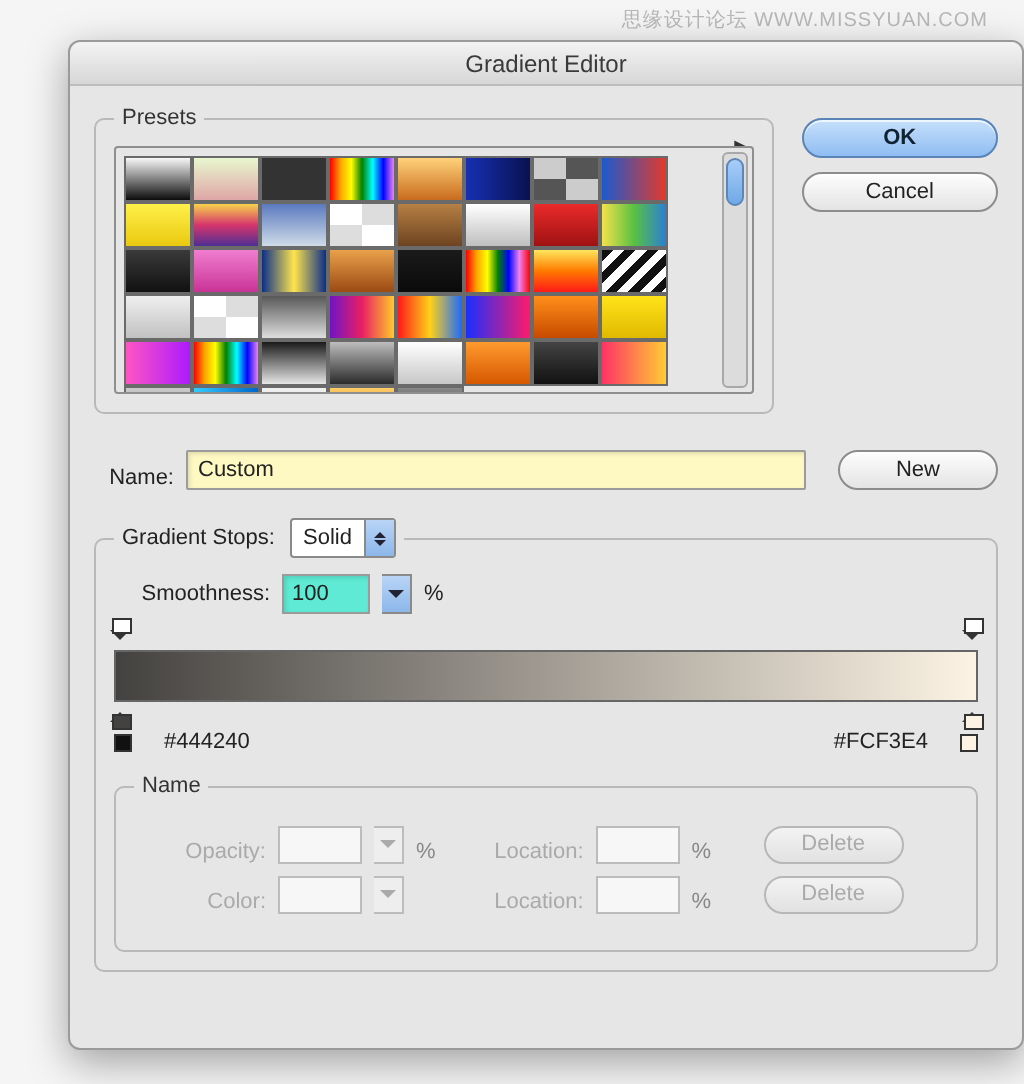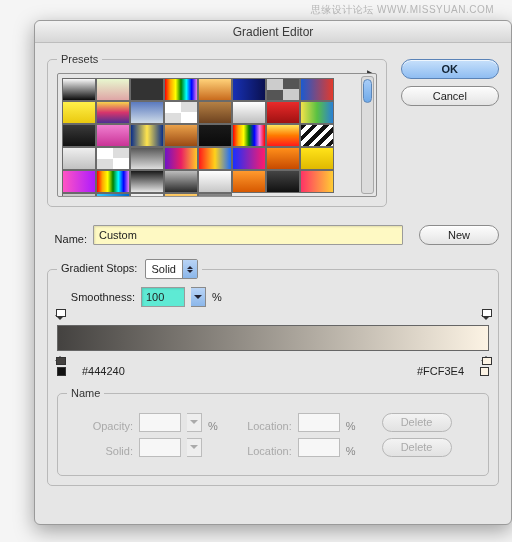--- a/index.html
+++ b/index.html
@@ -180,21 +180,21 @@
           <span class="lbl disabled">Opacity:</span>
           <div class="mini-box"></div>
           <div class="mini-drop"></div>
           <span class="pct">%</span>
           <span class="lbl disabled" style="width:56px">Location:</span>
           <div class="mini-box"></div>
           <span class="pct">%</span>
           <div class="del-btn">Delete</div>
         </div>
         <div class="stop-row">
-          <span class="lbl disabled">Solid:</span>
+          <span class="lbl disabled">Color:</span>
           <div class="mini-box"></div>
           <div class="mini-drop"></div>
           <span class="pct" style="visibility:hidden">%</span>
           <span class="lbl disabled" style="width:56px">Location:</span>
           <div class="mini-box"></div>
           <span class="pct">%</span>
           <div class="del-btn">Delete</div>
         </div>
       </fieldset>
     </fieldset>

